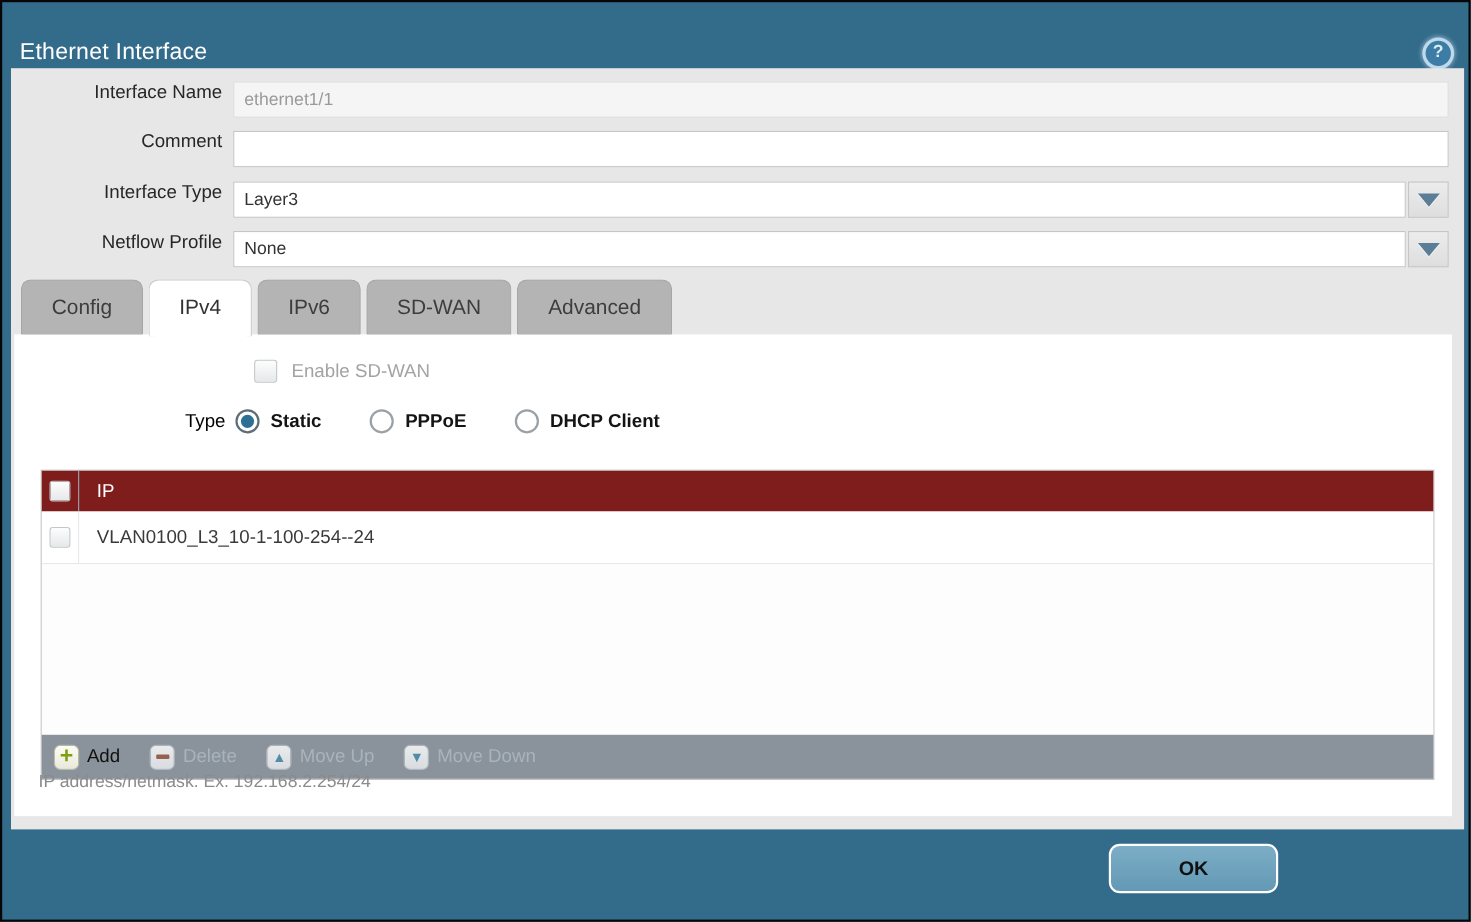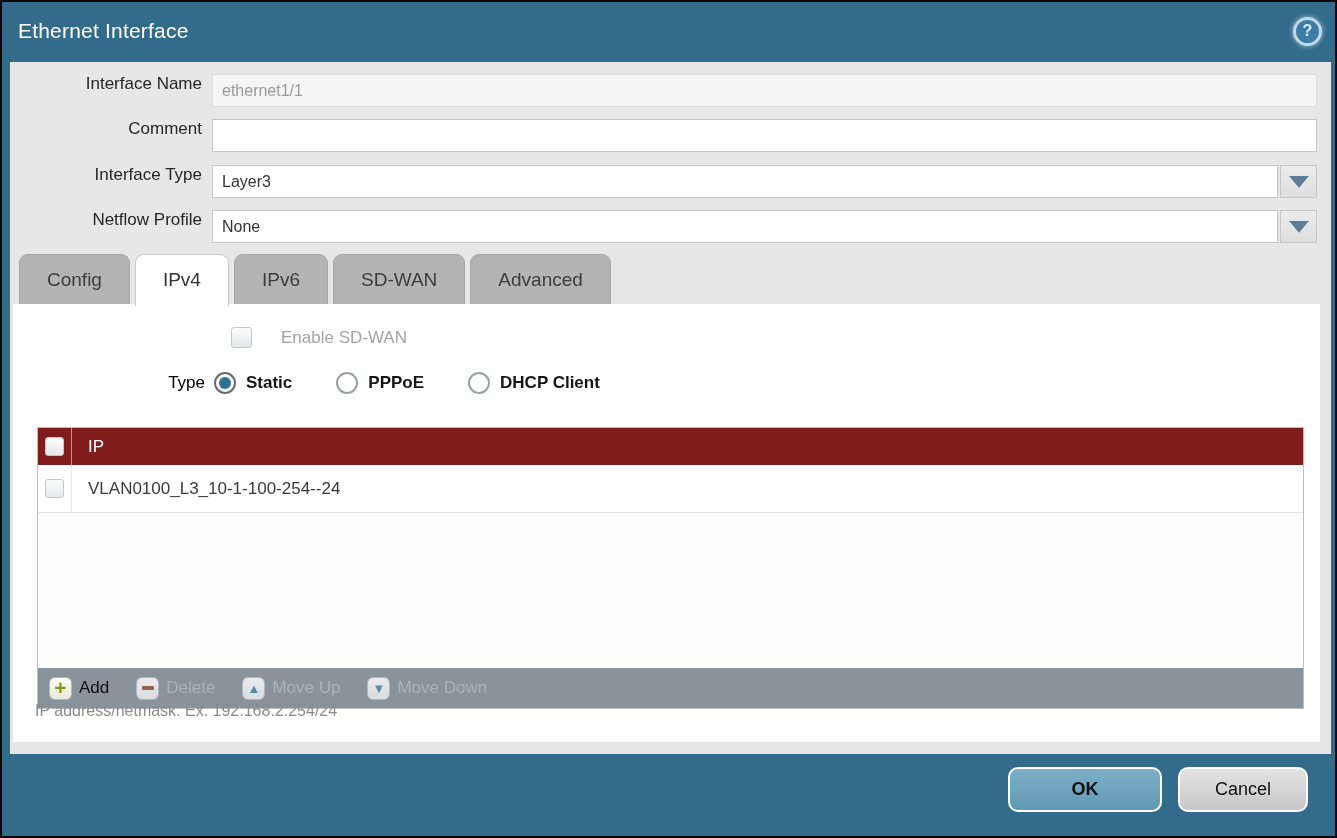--- a/index.html
+++ b/index.html
@@ -14,20 +14,21 @@
     position: absolute; inset: 0;
     border: 2px solid #060606;
     background: #336b8a;
   }
   
   .titlebar {
     height: 58px;
     display: flex; align-items: center; justify-content: space-between;
     padding: 0 10px 0 16px;
     color: #fff;
+    margin-top: 17px;
   }
   .titlebar .title { font-size: 21px; letter-spacing: .2px; }
   .help-icon {
     width: 29px; height: 29px; border-radius: 50%;
     background: #3d7da5;
     border: 3px solid #bed9ea;
     box-shadow: 0 0 4px 1px rgba(190,220,240,.55);
     color: #d9ecf8; font-size: 16px; font-weight: bold;
     display: flex; align-items: center; justify-content: center;
     cursor: pointer; margin-right: 3px;
@@ -77,21 +78,21 @@
   }
   .tab.active {
     background: #fff; color: #333; height: 52px; border-color: #c9c9c9;
   }
   
   .panel {
     position: absolute; left: 3px; top: 242px;
     width: 1307px; height: 438px;
     background: #fff; z-index: 1;
   }
-  .sdwan-row { position: absolute; top: 23px; left: 218px; display: flex; align-items: center; gap: 29px; }
+  .sdwan-row { position: absolute; top: 23px; left: 218px; display: flex; align-items: center; gap: 13px; }
   .checkbox {
     width: 21px; height: 21px; border-radius: 3px;
     border: 1px solid #c3c7ca;
     background: linear-gradient(#fdfdfd, #e6e8e9);
     flex: none;
   }
   .checkbox.small { width: 19px; height: 19px; }
   .dim-label { font-size: 17px; color: #a3a3a3; }
   .type-row { position: absolute; top: 64px; left: 0; display: flex; align-items: center; height: 30px; }
   .type-label { width: 201px; text-align: right; padding-right: 9px; font-size: 17px; color: #000000; flex: none; }
@@ -268,14 +269,13 @@
             <span class="tb-label">Move Down</span>
           </div>
         </div>
       </div>
 
       <div class="hint">IP address/netmask. Ex. 192.168.2.254/24</div>
     </div>
   </div>
 
   <button class="btn btn-ok">OK</button>
-  <button class="btn btn-cancel">Cancel</button>
 </div>
 
 </body></html>

